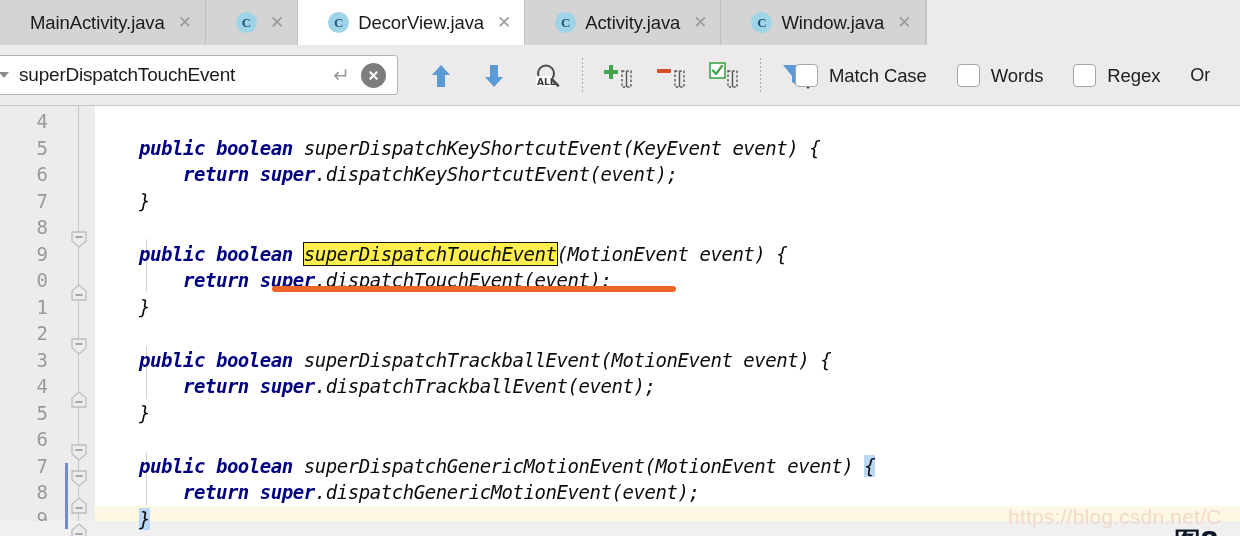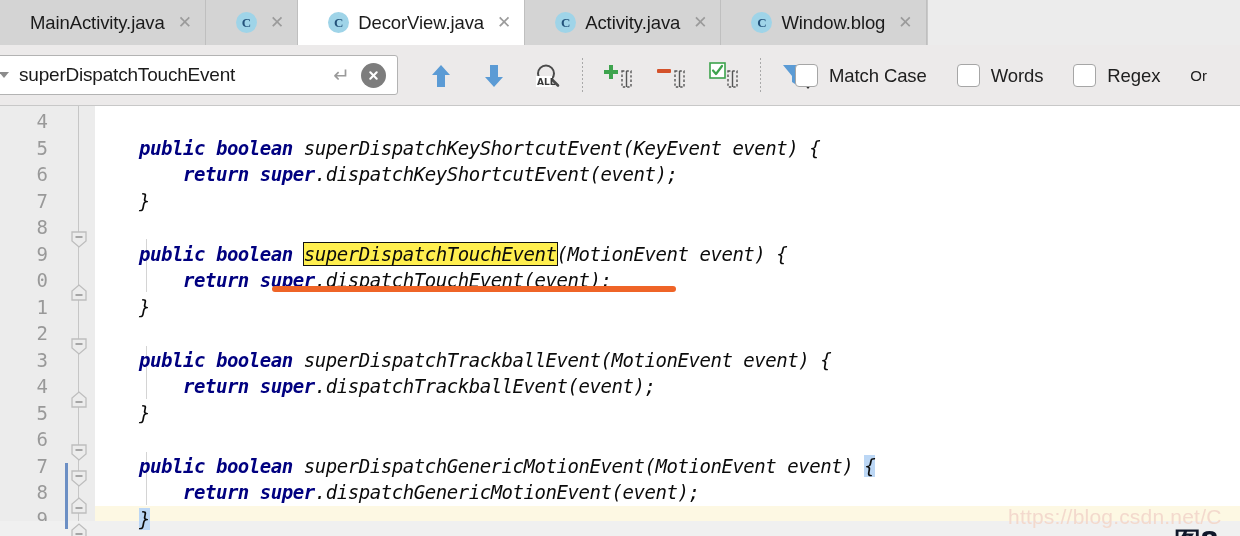--- a/index.html
+++ b/index.html
@@ -191,21 +191,21 @@
     border-radius: 4px;
     box-sizing: border-box;
   }
   .chk-label {
     font-size: 18.5px;
     color: #202020;
     white-space: nowrap;
     letter-spacing: -0.1px;
   }
   .chk-trunc {
-    font-size: 15px;
+    font-size: 18px;
     color: #202020;
     white-space: nowrap;
     text-align: right;
   }
 
   
   .editor {
     position: absolute;
     left: 0; top: 106px;
     width: 1240px;
@@ -379,21 +379,21 @@
       <span class="tab-label">DecorView.java</span>
       <span class="tab-close">✕</span>
     </div>
     <div class="tab">
       <span class="tab-icon">C</span>
       <span class="tab-label">Activity.java</span>
       <span class="tab-close">✕</span>
     </div>
     <div class="tab">
       <span class="tab-icon">C</span>
-      <span class="tab-label">Window.blog</span>
+      <span class="tab-label">Window.java</span>
       <span class="tab-close">✕</span>
     </div>
     <div class="tabbar-filler"></div>
   </div>
 
   <div class="findbar">
 
     <div class="search-wrap">
       <span class="search-chevron"></span>
       <span class="search-text" title="Search">superDispatchTouchEvent</span>

